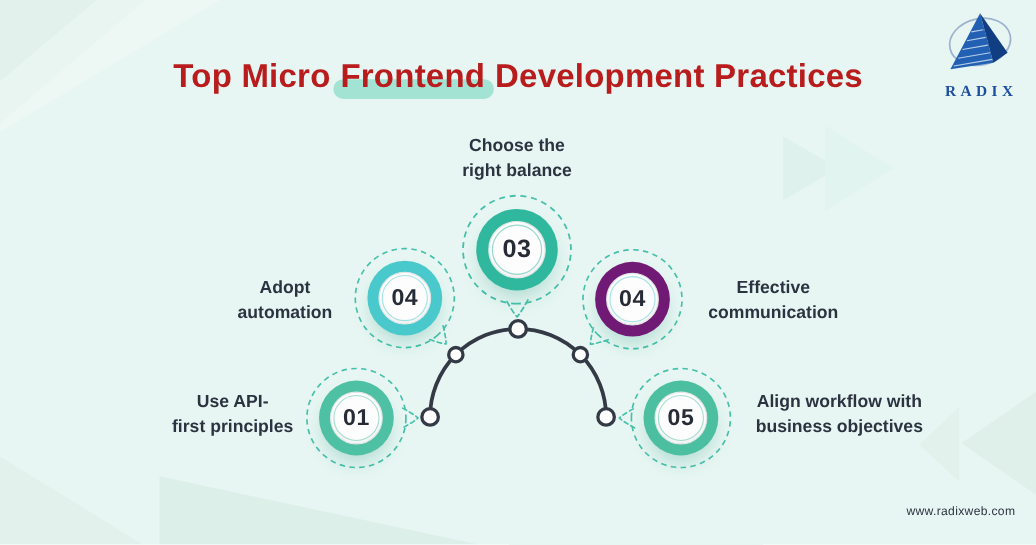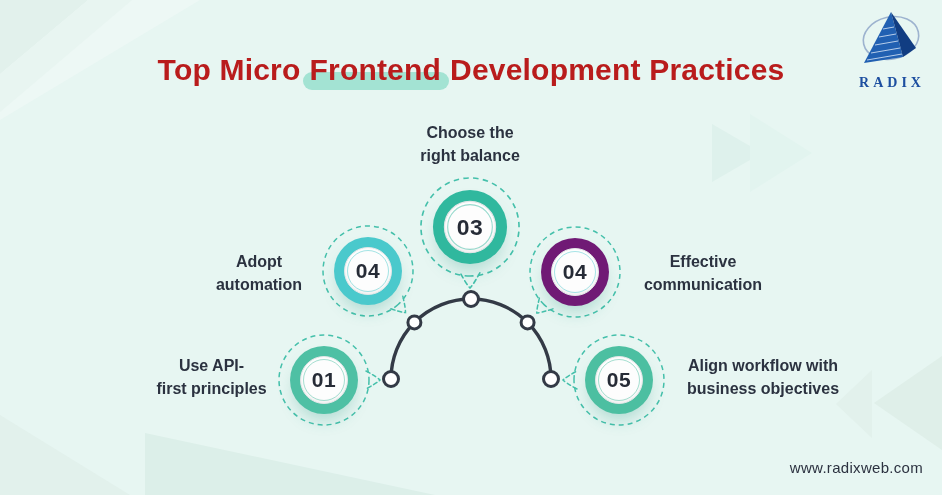--- a/index.html
+++ b/index.html
@@ -65,21 +65,21 @@
   }
   .label-1 { left:124px; top:354px; width:175px; }
   .label-2 { left:171px; top:250px; width:176px; }
   .label-3 { left:382px; top:121px; width:176px; }
   .label-4 { left:615px; top:250px; width:176px; }
   .label-5 { left:660px; top:354px; width:206px; }
 
   
   .website {
     position:absolute; right:19px; top:459px;
-    font-size:15px; color:#2c3240; letter-spacing:0.3px;
+    font-size:11px; color:#2c3240; letter-spacing:0.3px;
   }
 </style>
 </head>
 <body>
 
 <div class="stage">
 
   <svg class="deco-svg" width="942" height="495" viewBox="0 0 942 495">
 
     <g>

